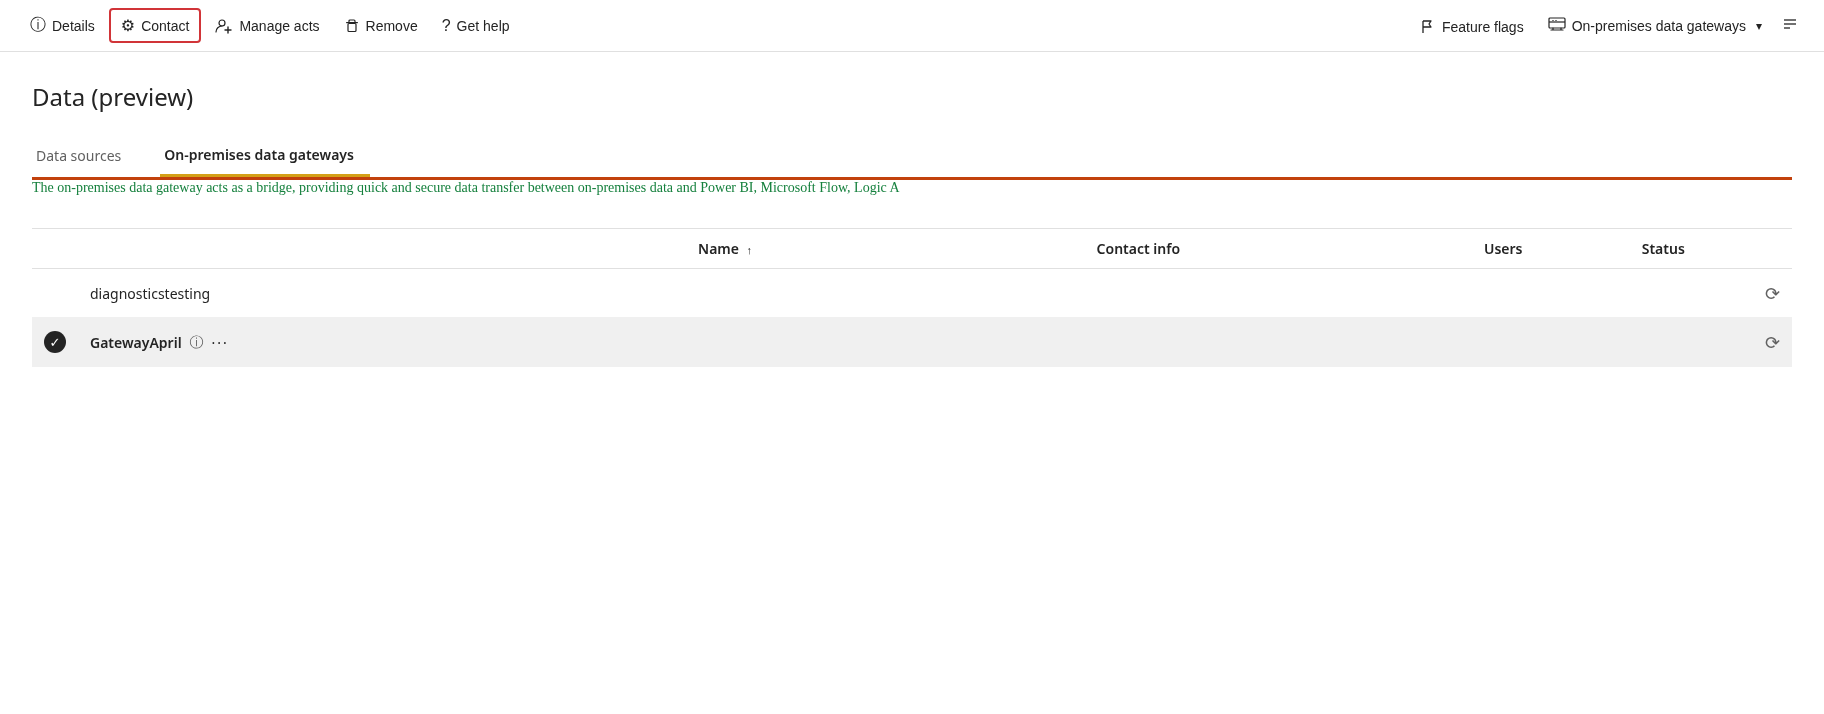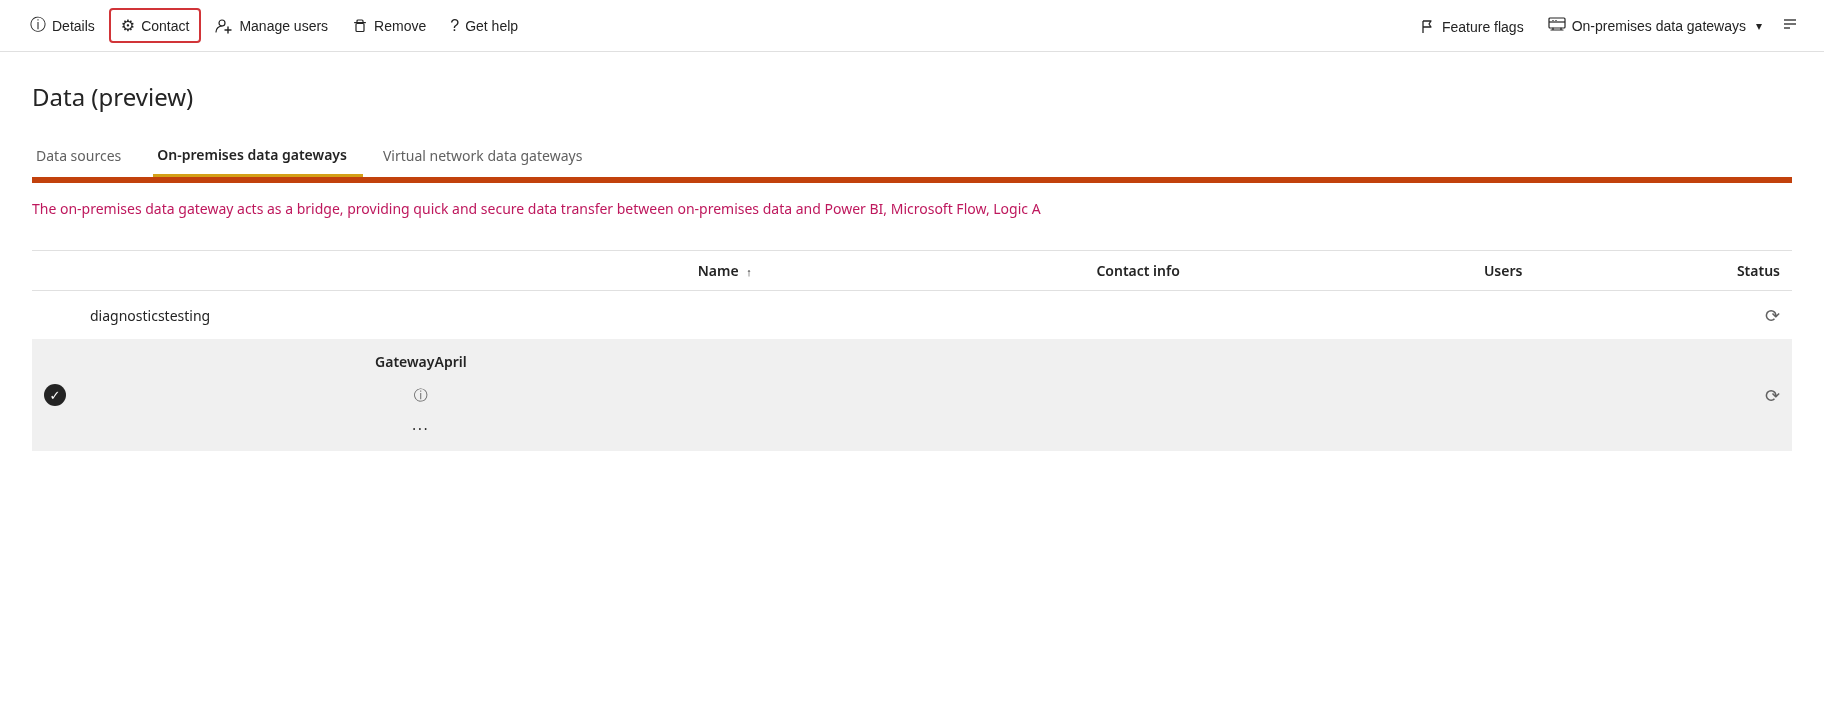--- a/index.html
+++ b/index.html
@@ -62,68 +62,68 @@
       font-size: 24px;
       font-weight: 400;
       margin-bottom: 24px;
       color: #242424;
     }
 
     
     .tabs {
       display: flex;
       align-items: flex-end;
-      gap: 0;
-      border-bottom: 6px solid #c2410c;
-      margin-bottom: 16px;
+      gap: 7px;
+      border-bottom: 3px solid #c2410c;
     }
     .tab {
       padding: 8px 16px 10px 4px;
       cursor: pointer;
       font-size: 14px;
       color: #616161;
       border-bottom: 2px solid transparent;
       margin-right: 16px;
       white-space: nowrap;
     }
     .tab.active {
       color: #242424;
       font-weight: 600;
       border-bottom: 3px solid #d4a017;
     }
 
     
     .description {
       font-size: 14px;
-      color: #be185d;
+      color: #15803d;
       margin-bottom: 32px;
       overflow: hidden;
       text-overflow: ellipsis;
       white-space: nowrap;
       max-width: 100%;
+      font-family: Liberation Serif, serif;
     }
 
     
     .data-table {
       width: 100%;
       border-collapse: collapse;
     }
     .data-table thead tr {
       border-top: 1px solid #e0e0e0;
       border-bottom: 1px solid #e0e0e0;
     }
     .data-table th {
       text-align: right;
       padding: 10px 12px;
       font-weight: 600;
       font-size: 14px;
       color: #242424;
     }
     .data-table th.align-right {
-      text-align: right;
+      text-align: center;
     }
     .data-table td {
       padding: 12px 12px;
       font-size: 14px;
       color: #242424;
     }
     .data-table tbody tr {
       border-bottom: 1px solid #f0f0f0;
     }
     .data-table tbody tr.selected-row {
@@ -151,22 +151,21 @@
       height: 22px;
       background: #242424;
       border-radius: 50%;
       color: white;
       font-size: 13px;
     }
 
     .row-name-cell {
       display: flex;
       align-items: center;
-      gap: 14px;
-      flex-direction: column;
+      gap: 8px;
     }
 
     .status-icon {
       font-size: 18px;
       color: #616161;
     }
 
     
     .toolbar-right-group {
       display: flex;
@@ -203,21 +202,21 @@
     </button>
 
     <button class="toolbar-btn">
       <span class="icon">
         <svg width="18" height="18" viewBox="0 0 18 18" fill="none" xmlns="http://www.w3.org/2000/svg">
           <circle cx="7" cy="6" r="3" stroke="#242424" stroke-width="1.2" fill="none"></circle>
           <path d="M1 15c0-3.314 2.686-6 6-6" stroke="#242424" stroke-width="1.2" fill="none" stroke-linecap="round"></path>
           <path d="M13 10v6M10 13h6" stroke="#242424" stroke-width="1.4" stroke-linecap="round"></path>
         </svg>
       </span>
-      <span>Manage users</span>
+      <span>Manage acts</span>
     </button>
 
     <button class="toolbar-btn">
       <span class="icon">
         <svg width="16" height="16" viewBox="0 0 16 16" fill="none">
           <rect x="2" y="4" width="12" height="1.2" rx="0.6" fill="#242424"></rect>
           <path d="M5 4V3a1 1 0 011-1h4a1 1 0 011 1v1" stroke="#242424" stroke-width="1.2" fill="none"></path>
           <rect x="4" y="5.5" width="8" height="8" rx="1" stroke="#242424" stroke-width="1.2" fill="none"></rect>
         </svg>
       </span>
@@ -272,23 +271,20 @@
 <div class="content">
 
   <h1 class="page-title">Data (preview)</h1>
 
   <div class="tabs">
     <div class="tab">
       <span>Data sources</span>
     </div>
     <div class="tab active">
       <span>On-premises data gateways</span>
-    </div>
-    <div class="tab">
-      <span>Virtual network data gateways</span>
     </div>
   </div>
 
   <p class="description">The on-premises data gateway acts as a bridge, providing quick and secure data transfer between on-premises data and Power BI, Microsoft Flow, Logic A</p>
 
   <table class="data-table">
     <thead>
       <tr>
         <th class="row-check"></th>
         <th class="col-name">

